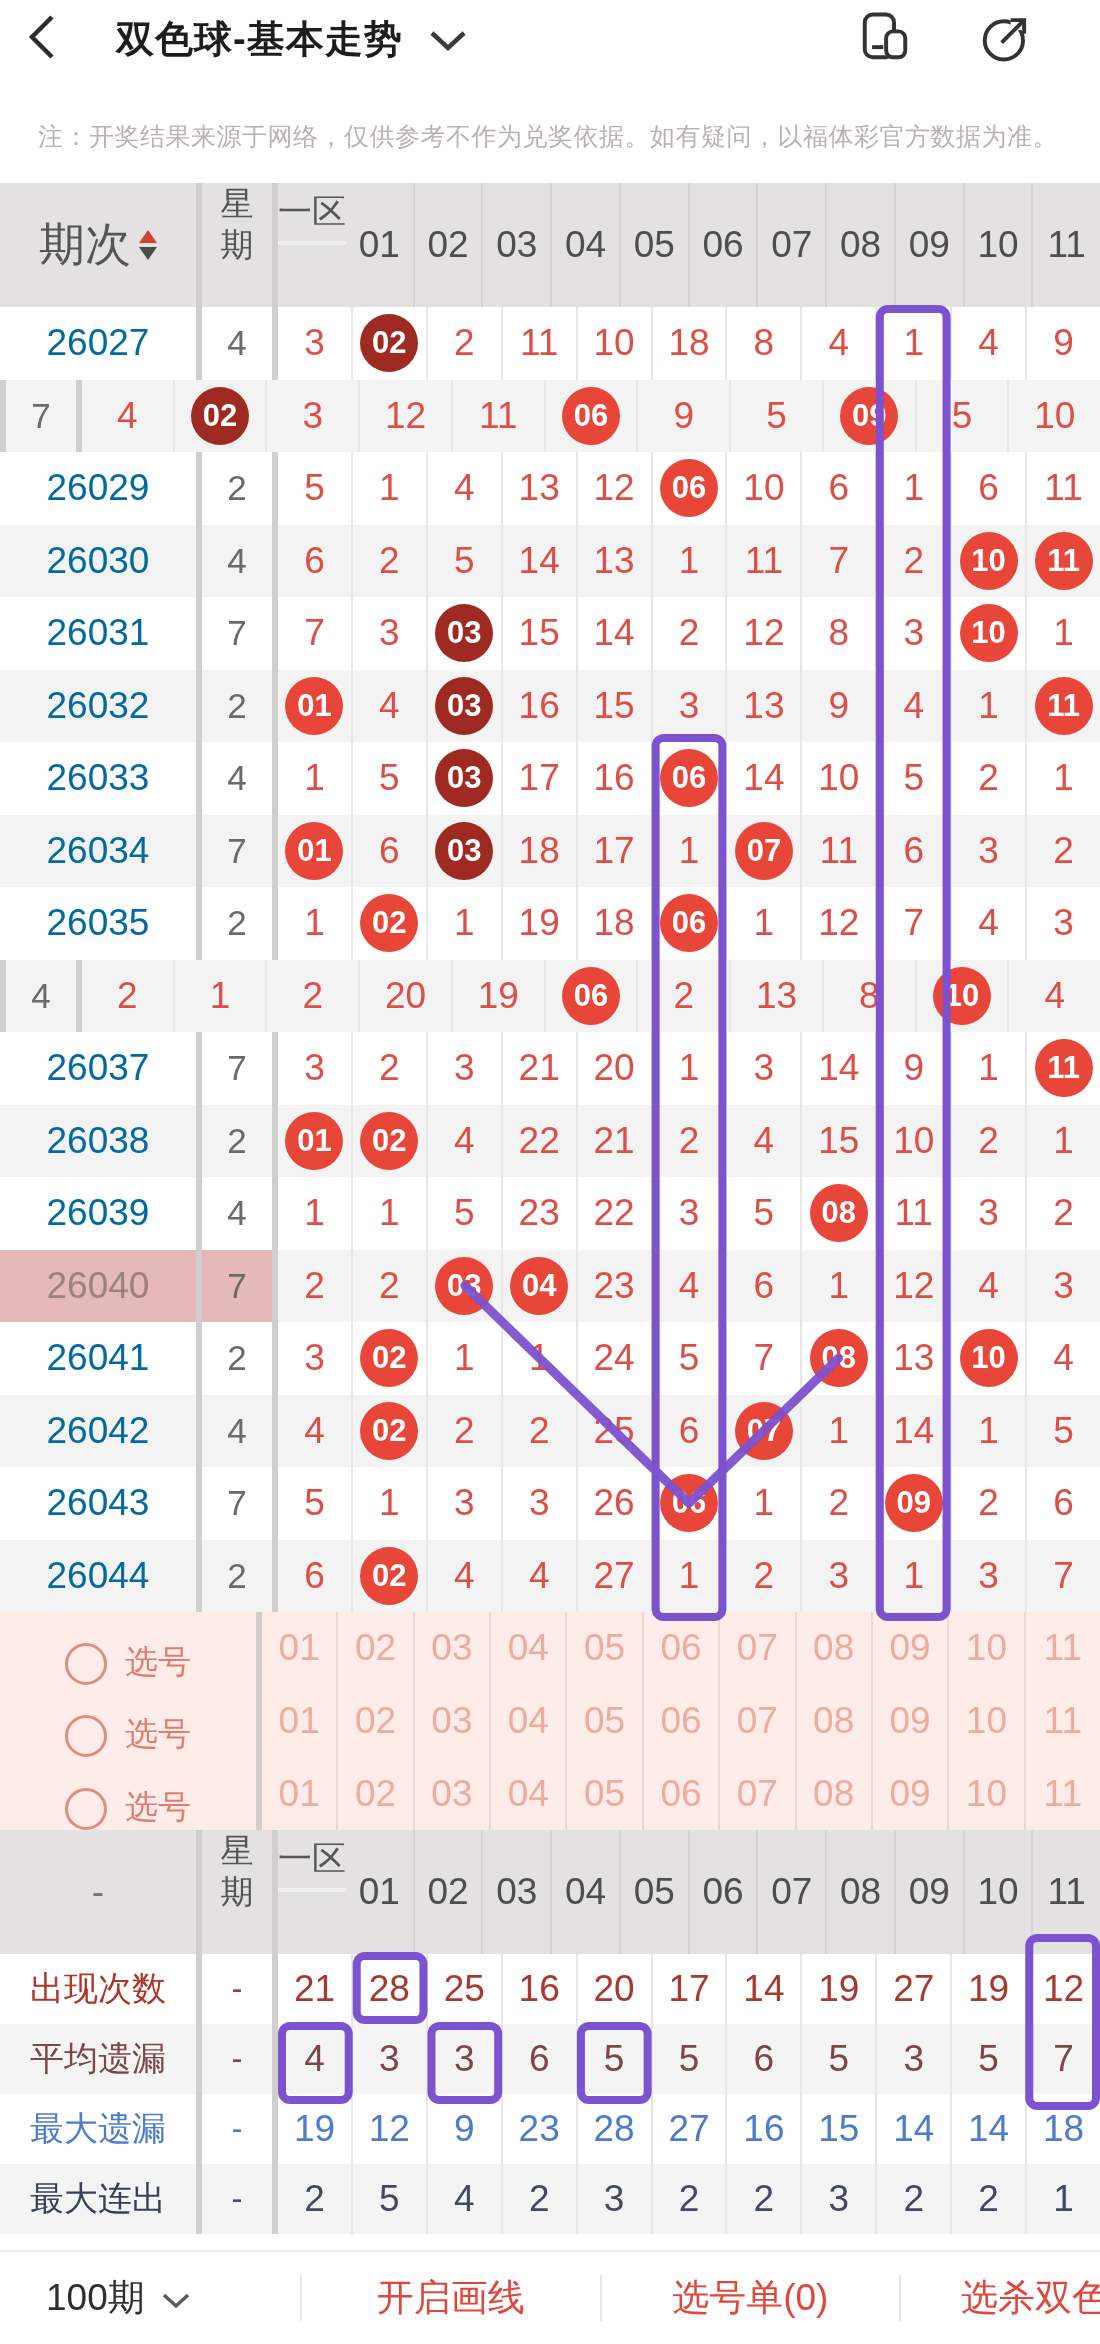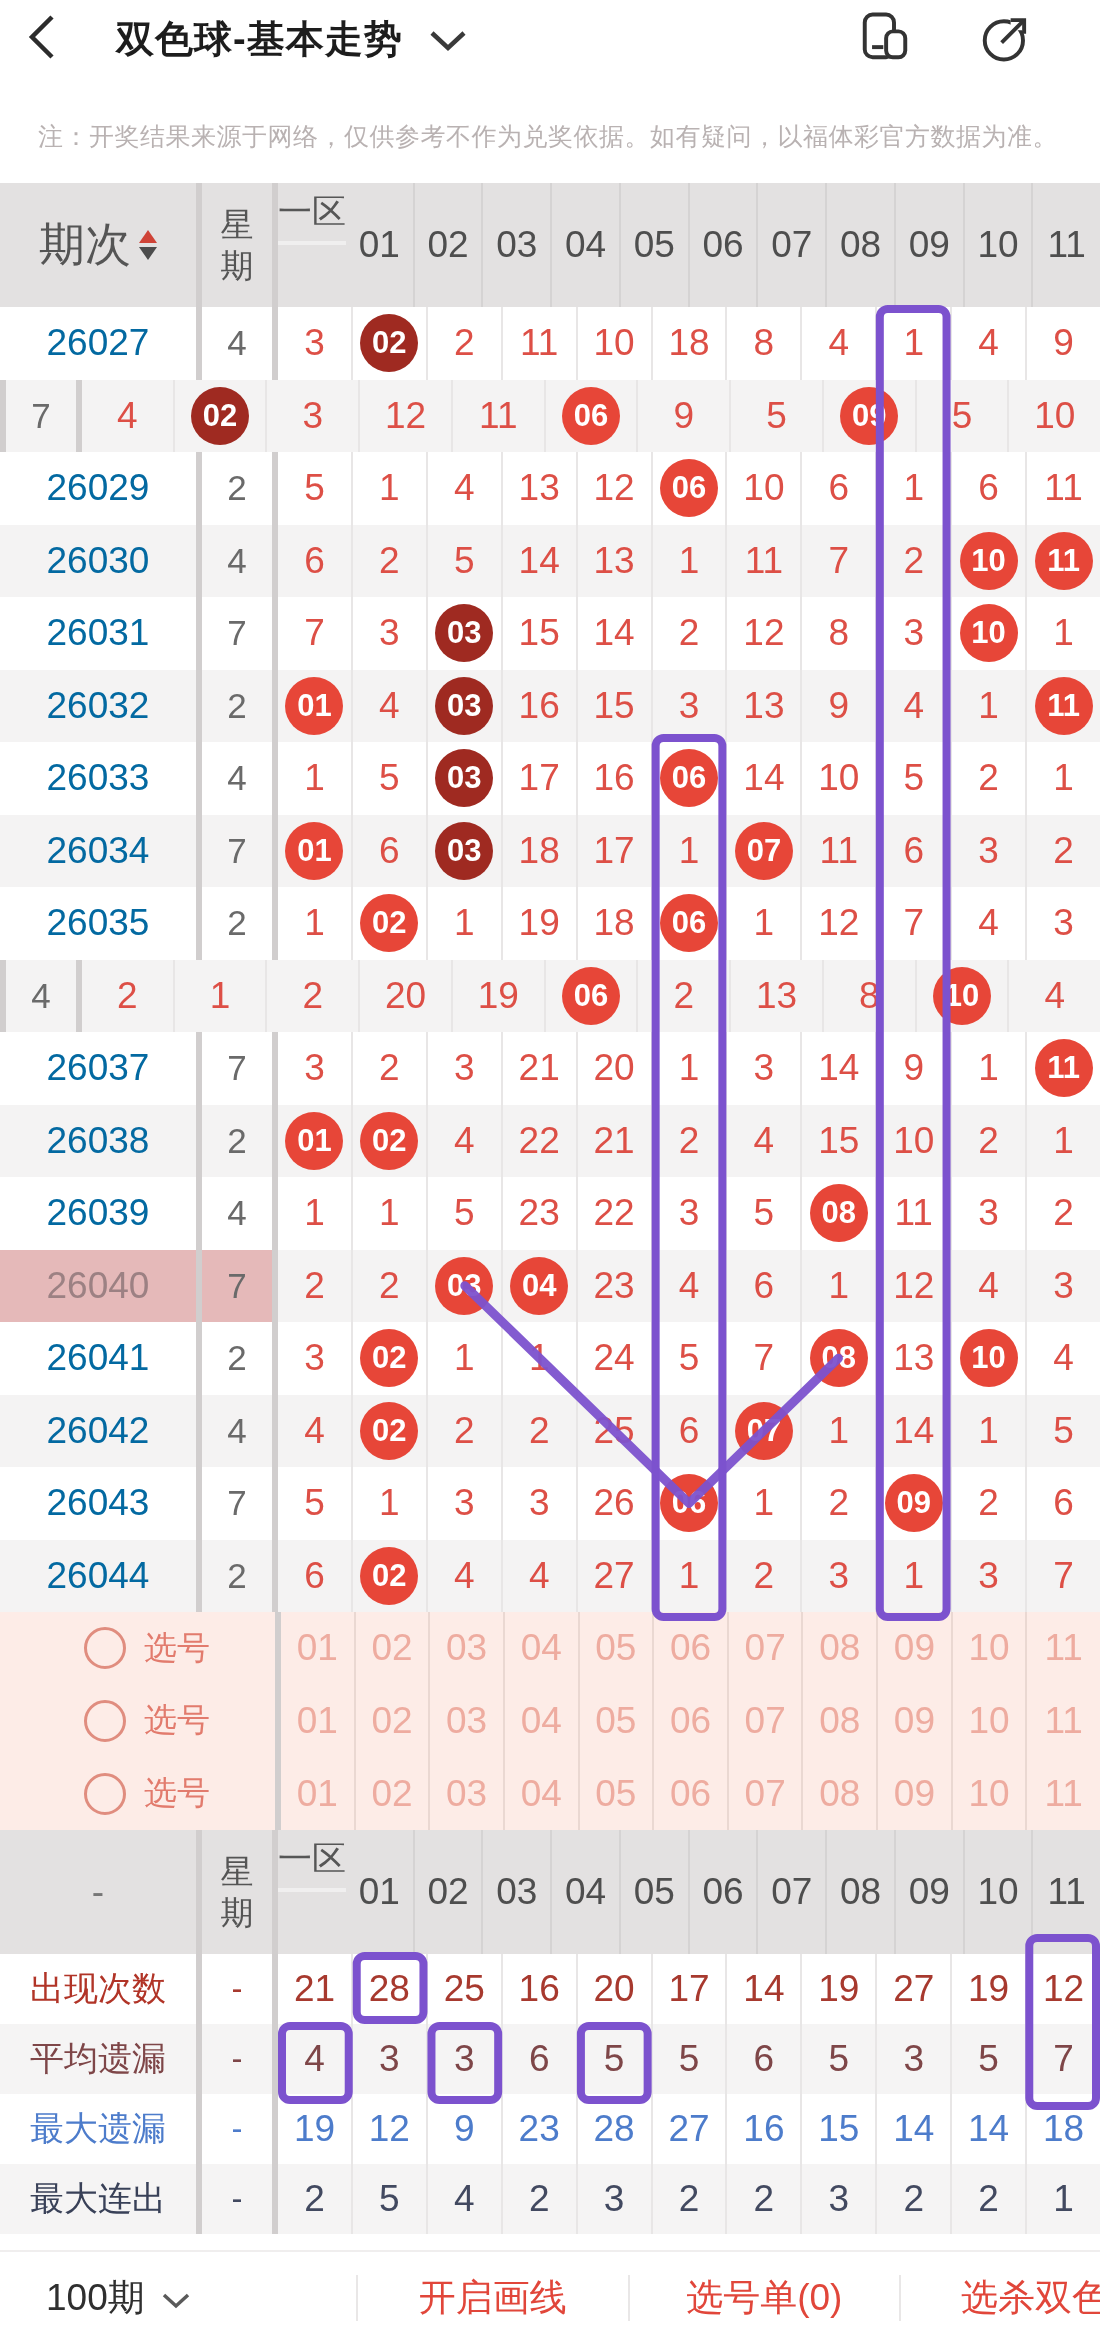--- a/index.html
+++ b/index.html
@@ -18,21 +18,21 @@
 
   
   .table{position:absolute;top:183px;left:0;width:1100px;}
   .vdiv{width:6px;background:#d1cece;flex:none;}
 
   .thead{display:flex;background:#e3e1e1;height:124px;}
   .th-period{width:196px;display:flex;align-items:center;justify-content:center;gap:8px;font-size:46px;color:#555;}
   .sort{display:flex;flex-direction:column;gap:4px;}
   .tri-up{width:0;height:0;border-left:9px solid transparent;border-right:9px solid transparent;border-bottom:13px solid #cf4337;}
   .tri-down{width:0;height:0;border-left:9px solid transparent;border-right:9px solid transparent;border-top:13px solid #4c4c4c;}
-  .th-week{width:70px;display:flex;align-items:center;justify-content:center;font-size:33px;color:#555;}
+  .th-week{width:70px;display:flex;align-items:flex-start;justify-content:center;font-size:33px;color:#555;}
   .th-week span{display:block;width:36px;line-height:1.25;text-align:center;word-break:break-all;}
   .th-zone{flex:1;display:flex;flex-direction:row;}
   .zone-label{height:58px;display:flex;align-items:center;justify-content:center;font-size:34px;color:#565656;border-bottom:4px solid #f0efef;}
   .zone-cols{flex:1;display:flex;}
   .zc{flex:1;display:flex;align-items:center;justify-content:center;font-size:37px;color:#4e4e4e;border-left:2px solid #d5d3d3;}
   .zc:first-child{border-left:none;}
 
   .trow{display:flex;height:72.5px;}
   #body-rows .trow:nth-child(even){background:#f4f3f3;}
   .trow.hl{background:#f3dbdb;}
@@ -41,21 +41,21 @@
   .trow.hl .cell-period{background:#e5b9b9;color:#9c8183;}
   .trow.hl .cell-week{background:#e5b9b9;}
   .cells{flex:1;display:flex;}
   .cell{flex:1;display:flex;align-items:center;justify-content:center;font-size:37px;color:#dd4f46;border-left:2px solid #e8e6e6;}
   .cell:first-child{border-left:none;}
   .ball{width:58px;height:58px;border-radius:50%;display:flex;align-items:center;justify-content:center;font-size:31px;font-weight:700;color:#fff;}
   .ball.red{background:#e74638;}
   .ball.dark{background:#9f2a21;}
 
   .prow{display:flex;height:72.66px;background:#fdece7;}
-  .pick-left{width:256px;display:flex;align-items:center;justify-content:center;gap:18px;padding-left:19px;}
+  .pick-left{width:256px;display:flex;align-items:flex-end;justify-content:center;gap:18px;}
   .pick-ring{width:36px;height:36px;border:3px solid #e08d7f;border-radius:50%;background:transparent;}
   .pick-label{font-size:33px;color:#e27b6d;}
   .pcells{flex:1;display:flex;}
   .pcell{flex:1;display:flex;align-items:center;justify-content:center;font-size:37px;color:#eeaca0;border-left:2px solid #ead8d2;}
   .pcell:first-child{border-left:none;}
 
   .th-dash{width:196px;display:flex;align-items:center;justify-content:center;font-size:37px;color:#777;}
 
   .srow{display:flex;height:70px;}
   #stats-rows .srow:nth-child(even){background:#f5f4f4;}
@@ -67,21 +67,21 @@
   .srow.s0{color:#a7392e;} .srow.s0 .s-label{color:#b13427;}
   .srow.s1{color:#7e4648;}
   .srow.s2{color:#4d7ccb;}
   .srow.s3{color:#424960;} .srow.s3 .s-label{color:#394158;}
 
   
   #overlay{position:absolute;top:0;left:0;pointer-events:none;}
 
   
   .bottombar{position:absolute;left:0;top:2250px;width:1100px;height:94px;display:flex;align-items:center;background:#fff;border-top:2px solid #f0eeee;box-sizing:border-box;}
-  .bb-left{width:356px;flex:none;display:flex;align-items:center;gap:16px;padding-left:46px;box-sizing:border-box;font-size:37px;color:#2f2f2f;}
+  .bb-left{width:300px;flex:none;display:flex;align-items:center;gap:16px;padding-left:46px;box-sizing:border-box;font-size:37px;color:#2f2f2f;}
   .bb-div{width:2px;height:46px;background:#e9e7e7;flex:none;}
   .bb-item{flex:1;text-align:center;font-size:37px;color:#e1463a;}
   .bb-kill{flex:none;width:139px;padding-left:60px;font-size:37px;color:#e1463a;white-space:nowrap;overflow:visible;}
 </style>
 </head>
 <body>
 
 <div class="app">
 
   <div class="navbar">

